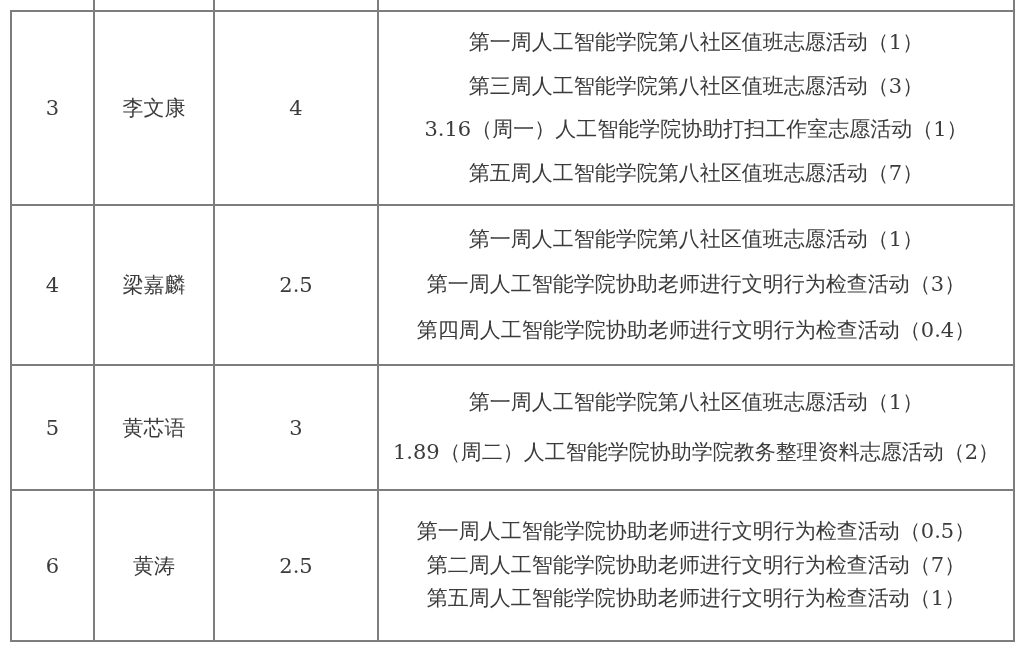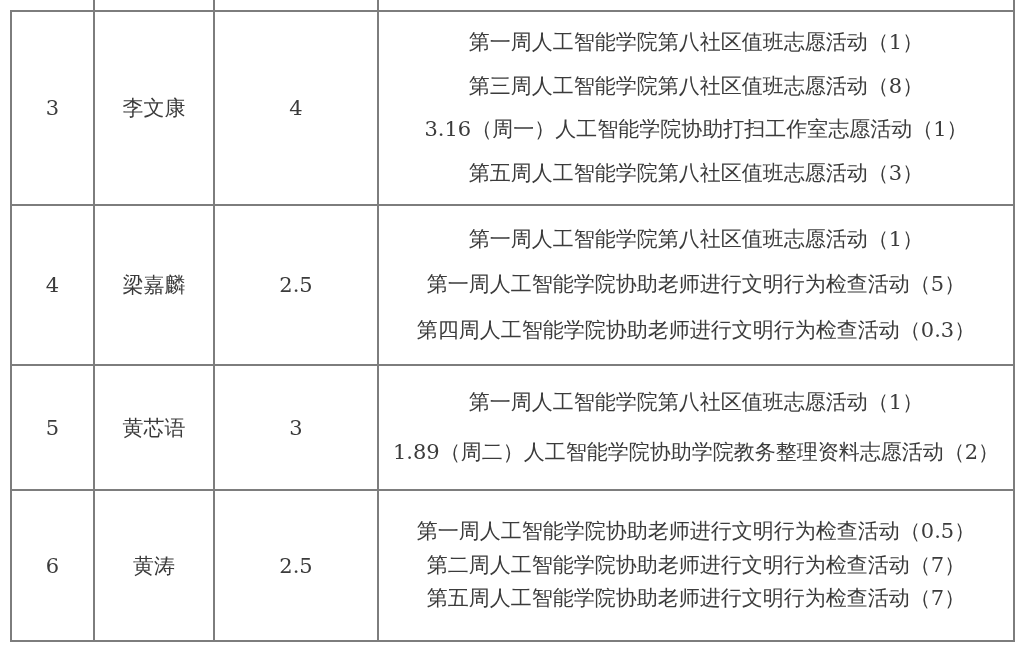--- a/index.html
+++ b/index.html
@@ -76,35 +76,35 @@
         <td></td>
         <td></td>
       </tr>
     <tr class="rh-0">
           <td class="num-cell">3</td>
           <td class="name-cell">李文康</td>
           <td class="hours-cell">4</td>
           <td class="acts-cell">
             <div class="acts">
               <div class="act-line">第一周人工智能学院第八社区值班志愿活动（1）</div>
-              <div class="act-line">第三周人工智能学院第八社区值班志愿活动（8）</div>
+              <div class="act-line">第三周人工智能学院第八社区值班志愿活动（3）</div>
               <div class="act-line">3.16（周一）人工智能学院协助打扫工作室志愿活动（1）</div>
-              <div class="act-line">第五周人工智能学院第八社区值班志愿活动（3）</div>
+              <div class="act-line">第五周人工智能学院第八社区值班志愿活动（7）</div>
             </div>
           </td>
         </tr>
         <tr class="rh-1">
           <td class="num-cell">4</td>
           <td class="name-cell">梁嘉麟</td>
           <td class="hours-cell">2.5</td>
           <td class="acts-cell">
             <div class="acts">
               <div class="act-line">第一周人工智能学院第八社区值班志愿活动（1）</div>
-              <div class="act-line">第一周人工智能学院协助老师进行文明行为检查活动（5）</div>
-              <div class="act-line">第四周人工智能学院协助老师进行文明行为检查活动（0.3）</div>
+              <div class="act-line">第一周人工智能学院协助老师进行文明行为检查活动（3）</div>
+              <div class="act-line">第四周人工智能学院协助老师进行文明行为检查活动（0.4）</div>
             </div>
           </td>
         </tr>
         <tr class="rh-2">
           <td class="num-cell">5</td>
           <td class="name-cell">黄芯语</td>
           <td class="hours-cell">3</td>
           <td class="acts-cell">
             <div class="acts">
               <div class="act-line">第一周人工智能学院第八社区值班志愿活动（1）</div>
@@ -113,19 +113,19 @@
           </td>
         </tr>
         <tr class="rh-3">
           <td class="num-cell">6</td>
           <td class="name-cell">黄涛</td>
           <td class="hours-cell">2.5</td>
           <td class="acts-cell">
             <div class="acts">
               <div class="act-line">第一周人工智能学院协助老师进行文明行为检查活动（0.5）</div>
               <div class="act-line">第二周人工智能学院协助老师进行文明行为检查活动（7）</div>
-              <div class="act-line">第五周人工智能学院协助老师进行文明行为检查活动（7）</div>
+              <div class="act-line">第五周人工智能学院协助老师进行文明行为检查活动（1）</div>
             </div>
           </td>
         </tr>
       </tbody>
   </table>
 </div>
 
 </body></html>

